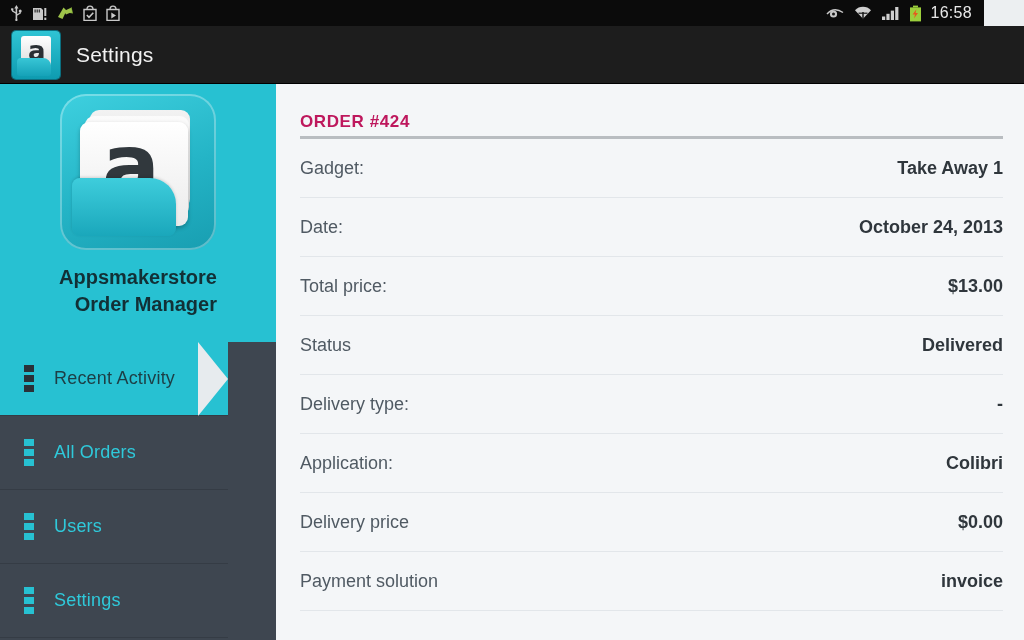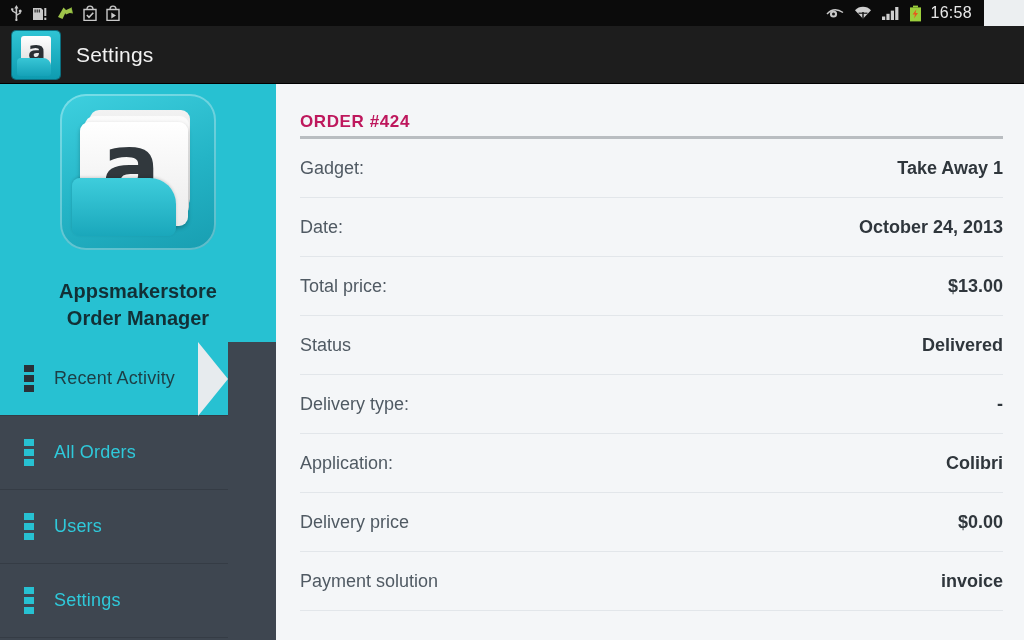--- a/index.html
+++ b/index.html
@@ -98,21 +98,21 @@
     font-family:"DejaVu Sans", sans-serif;
     font-size:86px; font-weight:700; color:#31383d; line-height:1;
   }
   .brand-icon .bigpocket{
     position:absolute; left:12px; bottom:14px; width:104px; height:58px;
     background:linear-gradient(#3ecddc,#1aa7bb);
     border-radius:8px 26px 8px 8px;
     box-shadow:0 -1px 3px rgba(0,0,0,.15);
   }
   .brand-name{
-    margin-top:28px; text-align:center;
+    margin-top:14px; text-align:right;
     color:#123036; font-size:20px; font-weight:700; line-height:1.35;
   }
 
   .navlist{ position:absolute; top:258px; left:0; width:228px; }
   .navitem{
     position:relative; height:74px; display:flex; align-items:center;
     border-bottom:1px solid #353c45;
   }
   .navitem.active{ background:#27c1d2; }
   .nav-dots{

